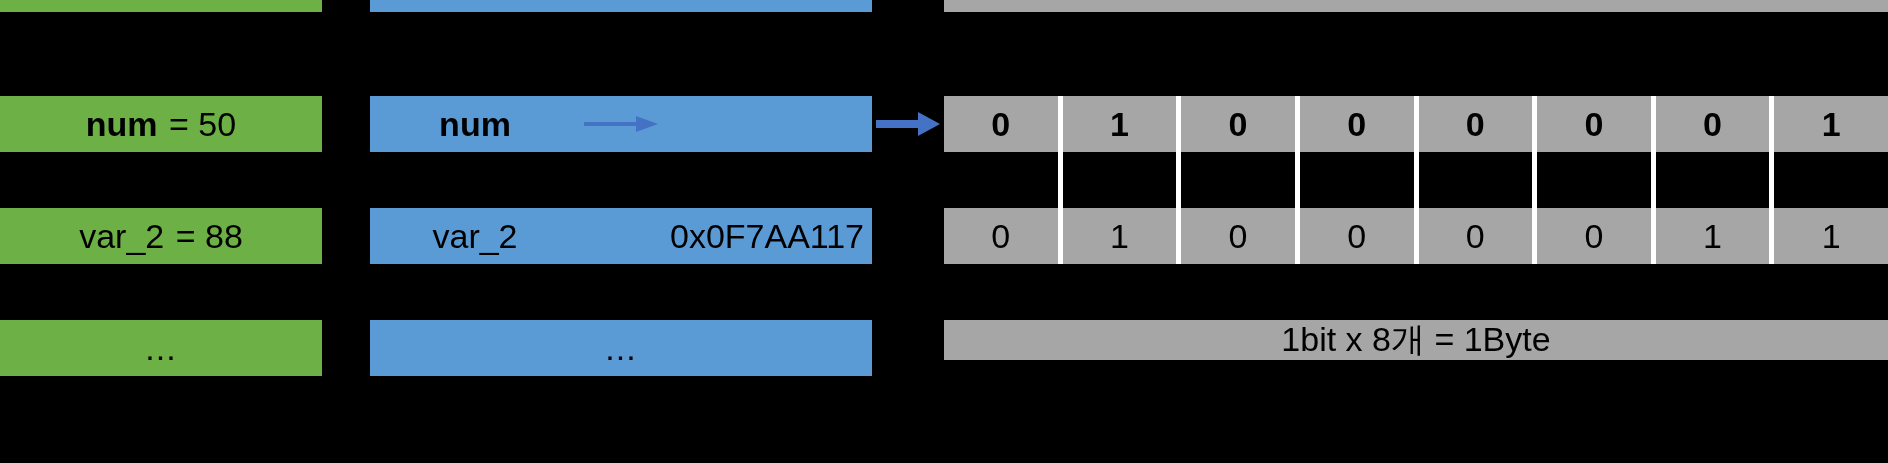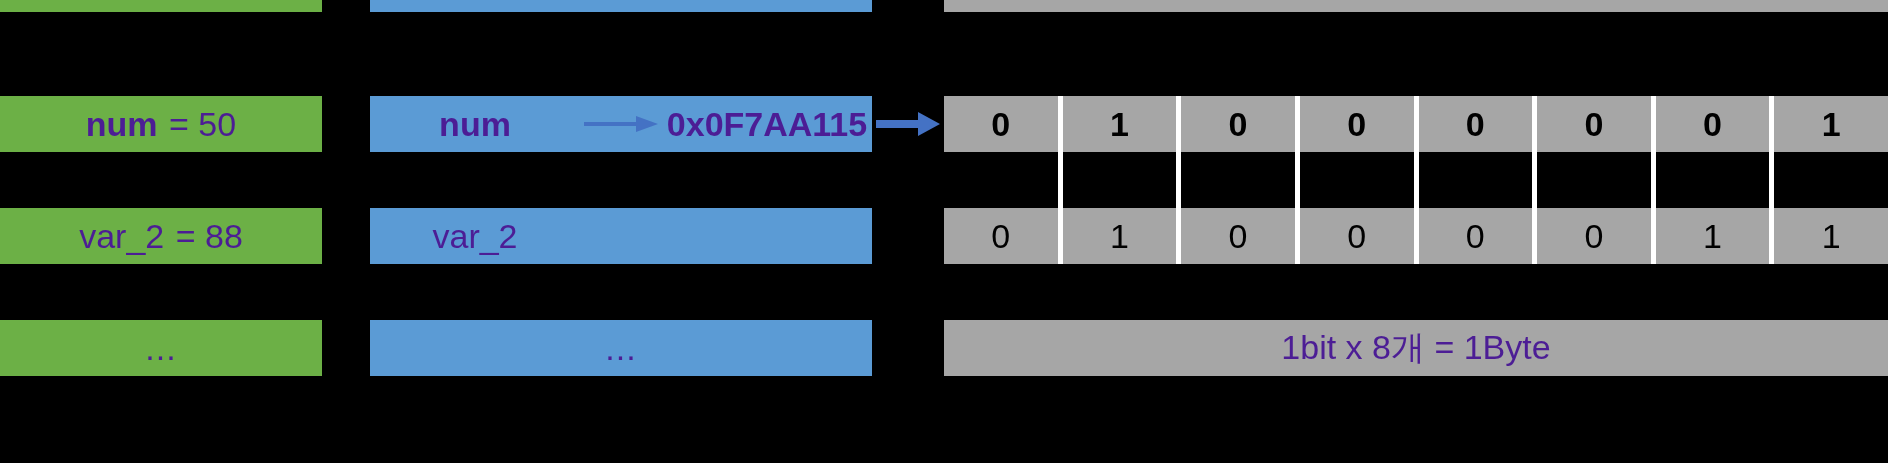--- a/index.html
+++ b/index.html
@@ -19,21 +19,21 @@
     overflow: hidden;
   }
 
   
   .box {
     position: absolute;
     box-sizing: border-box;
     display: flex;
     align-items: center;
     justify-content: center;
-    color: #4c1d95;
+    color: #000000;
     white-space: nowrap;
   }
 
   .green { background: #6cb046; }
   .blue  { background: #5b9bd5; }
   .grey  { background: #a6a6a6; }
 
   
   .var-box {
     left: 0px;
@@ -120,21 +120,21 @@
     border-right: 5px solid #ffffff;
     box-sizing: border-box;
     height: 100%;
   }
   .sepcell:last-child { border-right: none; }
 
   
   .byte-bar {
     left: 944px;
     width: 944px;
-    height: 56px;
+    height: 40px;
     font-size: 34px;
   }
 
   
   .topbar {
     position: absolute;
     top: 0;
     height: 12px;
   }
   .topbar.g { left: 0px;   width: 322px; background: #6cb046; }
@@ -158,21 +158,20 @@
     <span class="vrest">50</span>
   </div>
 
   <div class="box blue ptr-box bold" style="top:96px;">
     <span class="pname">num</span>
     <span class="parrow">
       <svg width="74" height="22" viewBox="0 0 74 22" aria-hidden="true">
         <path d="M0 9 H52 V3 L74 11 L52 19 V13 H0 Z" fill="#4472c4"></path>
       </svg>
     </span>
-    <span class="paddr">0x0F7AA115</span>
   </div>
 
   <div class="conn-arrow">
     <svg width="64" height="28" viewBox="0 0 64 28" aria-hidden="true">
       <path d="M0 10 H42 V2 L64 14 L42 26 V18 H0 Z" fill="#4472c4"></path>
     </svg>
   </div>
 
   <div class="bitrow bold" style="top:96px;">
     <div class="bitcell">0</div>
@@ -200,20 +199,21 @@
     <span class="vname">var_2</span>
     <span class="vrest">&nbsp;</span>
     <span class="vrest">=</span>
     <span class="vrest">&nbsp;</span>
     <span class="vrest">88</span>
   </div>
 
   <div class="box blue ptr-box" style="top:208px;">
     <span class="pname">var_2</span>
     <span class="parrow"></span>
+    <span class="paddr">0x0F7AA117</span>
   </div>
 
   <div class="bitrow" style="top:208px;">
     <div class="bitcell">0</div>
     <div class="bitcell">1</div>
     <div class="bitcell">0</div>
     <div class="bitcell">0</div>
     <div class="bitcell">0</div>
     <div class="bitcell">0</div>
     <div class="bitcell">1</div>

